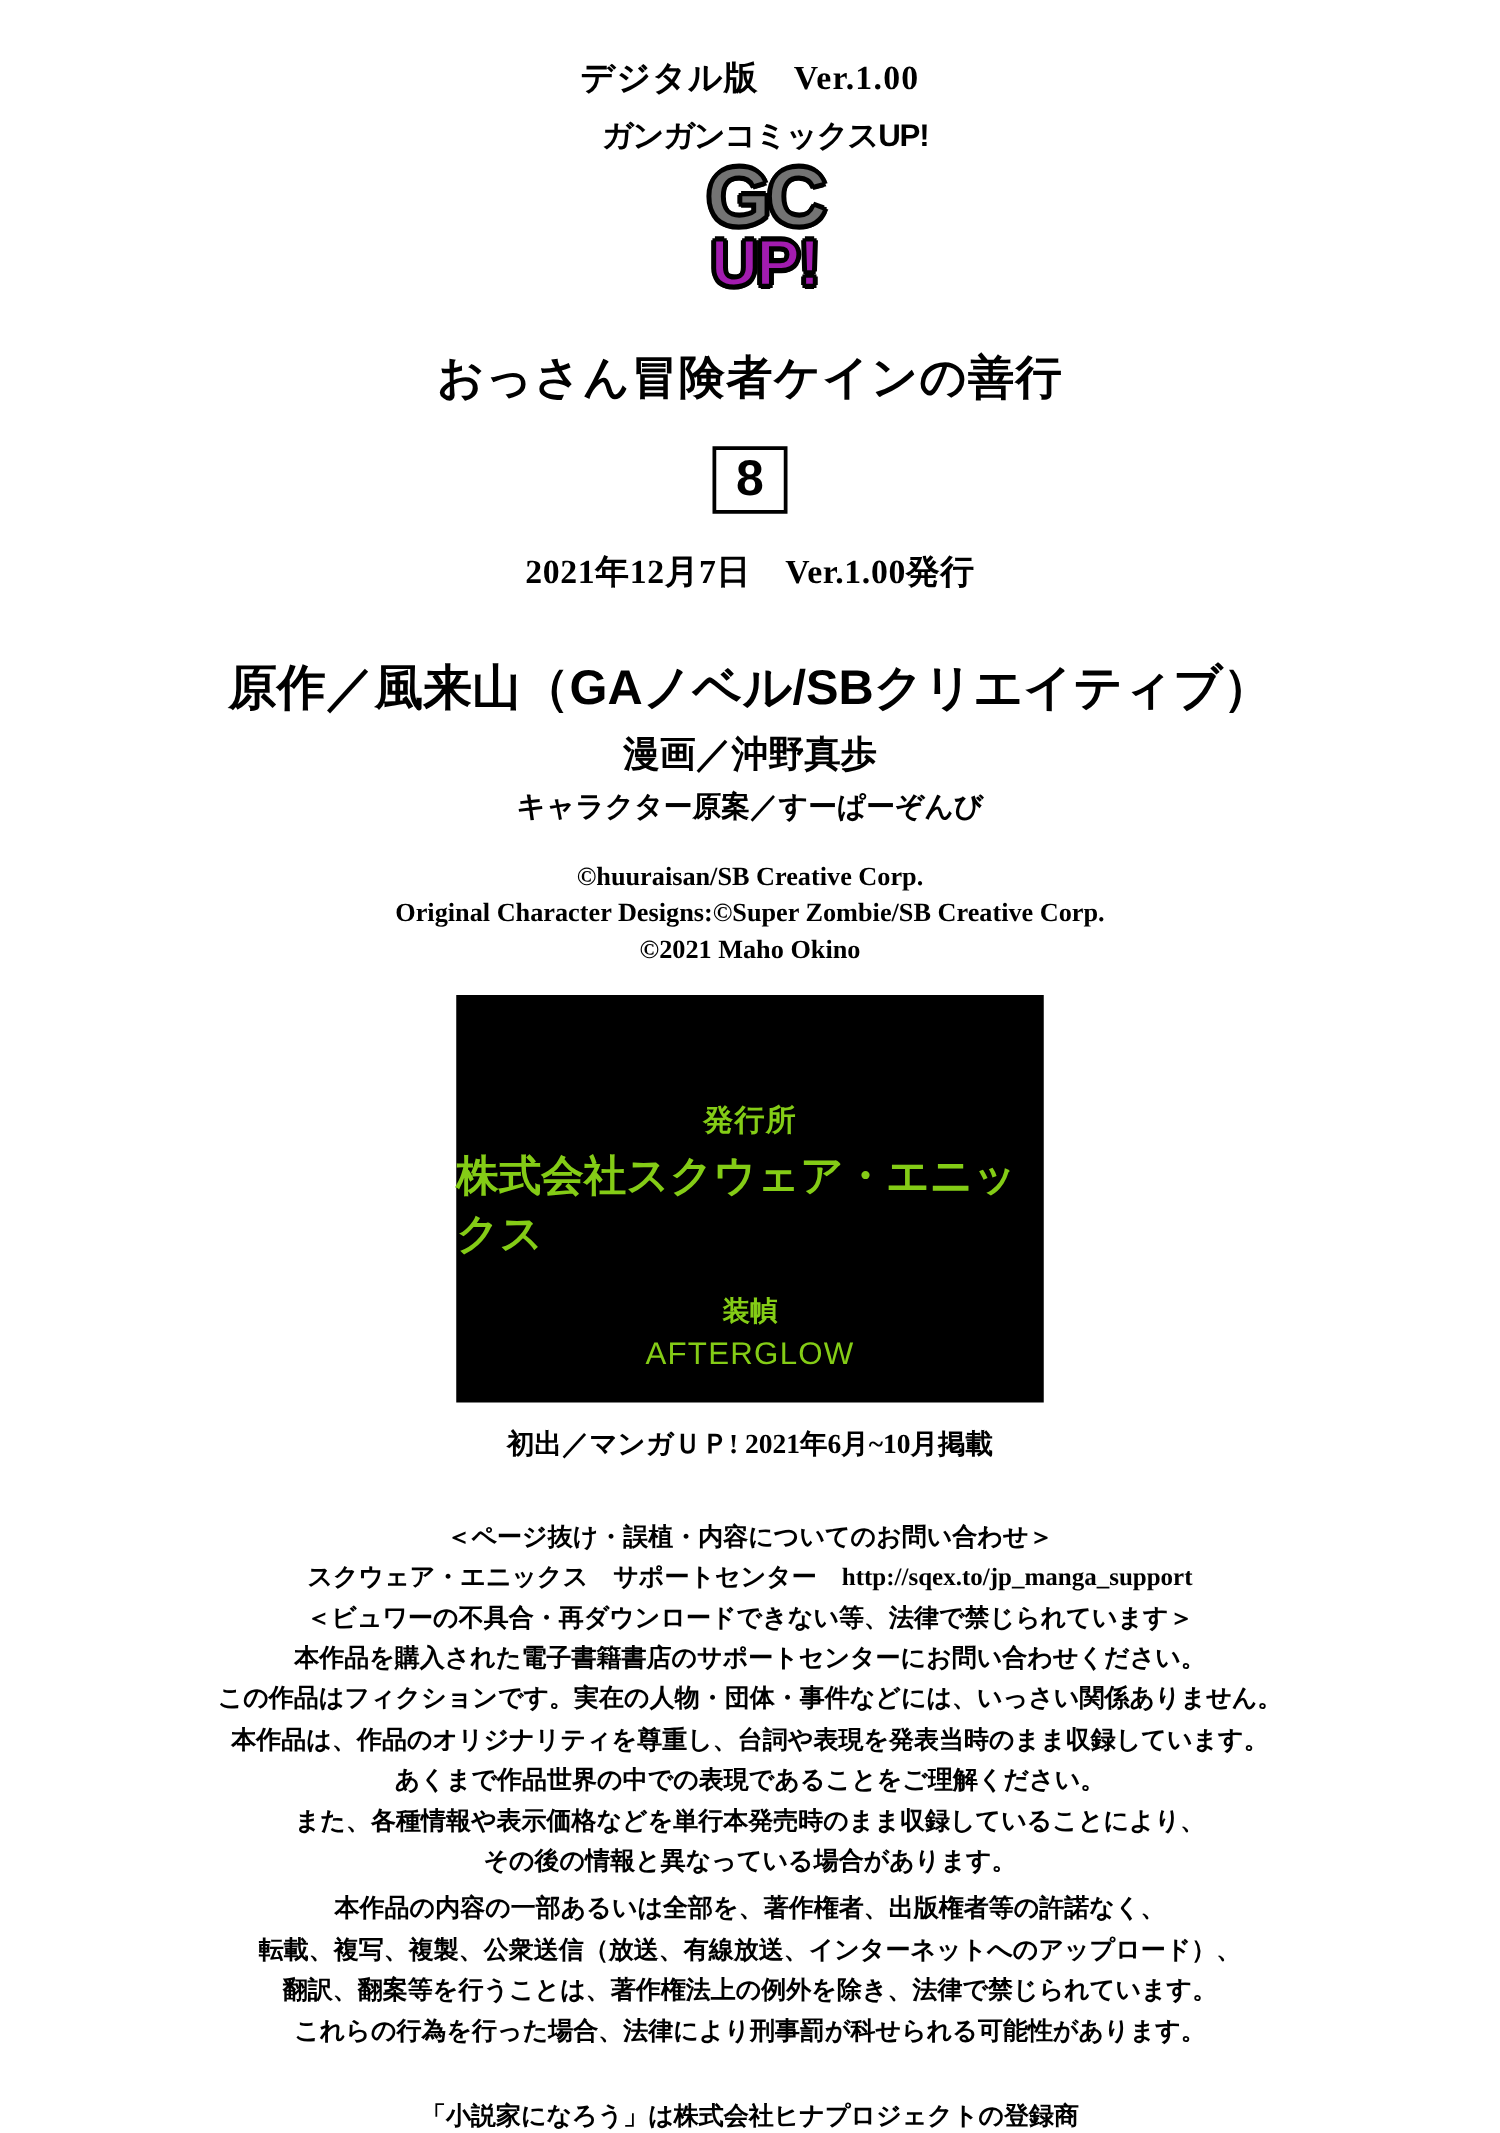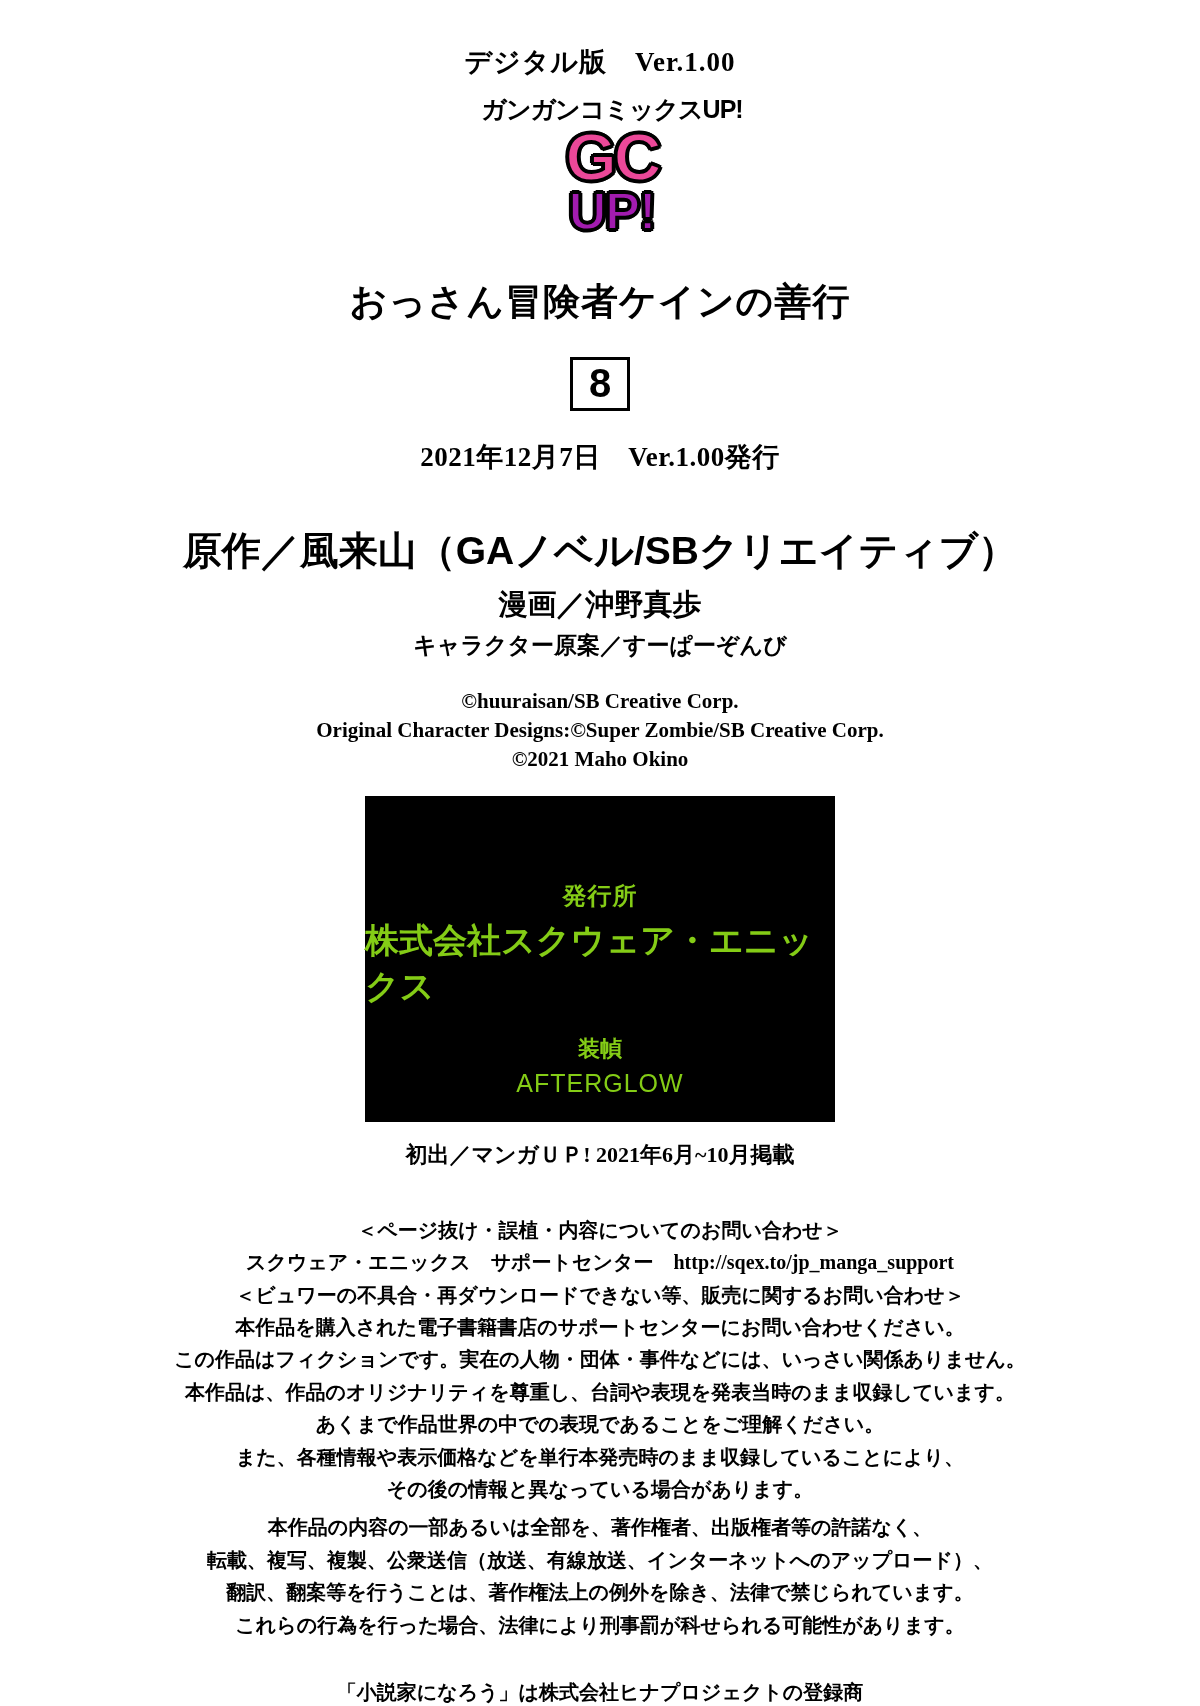--- a/index.html
+++ b/index.html
@@ -45,21 +45,21 @@
     letter-spacing: -1px;
     line-height: 1.1;
   }
   .gc-logo {
     font-family: "Liberation Sans", sans-serif;
     font-weight: 700;
     font-size: 66px;
     line-height: 0.96;
     letter-spacing: -3px;
     -webkit-text-stroke: 2px #000;
-    color: #ec4899;
+    color: #737373;
     text-shadow:
        3px 0 0 #000, -3px 0 0 #000, 0 3px 0 #000, 0 -3px 0 #000,
        2px 2px 0 #000, -2px 2px 0 #000, 2px -2px 0 #000, -2px -2px 0 #000;
     margin-top: 2px;
   }
   .gc-up {
     font-family: "Liberation Sans", sans-serif;
     font-weight: 700;
     font-size: 52px;
     line-height: 1.0;
@@ -235,21 +235,21 @@
     <div class="pub-name">株式会社スクウェア・エニックス</div>
     <div class="design-label">装幀</div>
     <div class="design-name">AFTERGLOW</div>
   </div>
 
   <div class="first-pub">初出／マンガＵＰ! 2021年6月~10月掲載</div>
 
   <div class="notice">
     <div>＜ページ抜け・誤植・内容についてのお問い合わせ＞</div>
     <div>スクウェア・エニックス　サポートセンター　http://sqex.to/jp_manga_support</div>
-    <div>＜ビュワーの不具合・再ダウンロードできない等、販売に関するお問い合わせ＞</div>
+    <div>＜ビュワーの不具合・再ダウンロードできない等、法律で禁じられています＞</div>
     <div>本作品を購入された電子書籍書店のサポートセンターにお問い合わせください。</div>
     <div>この作品はフィクションです。実在の人物・団体・事件などには、いっさい関係ありません。</div>
     <div>本作品は、作品のオリジナリティを尊重し、台詞や表現を発表当時のまま収録しています。</div>
     <div>あくまで作品世界の中での表現であることをご理解ください。</div>
     <div>また、各種情報や表示価格などを単行本発売時のまま収録していることにより、</div>
     <div>その後の情報と異なっている場合があります。</div>
     <span class="gap"></span>
     <div>本作品の内容の一部あるいは全部を、著作権者、出版権者等の許諾なく、</div>
     <div>転載、複写、複製、公衆送信（放送、有線放送、インターネットへのアップロード）、</div>
     <div>翻訳、翻案等を行うことは、著作権法上の例外を除き、法律で禁じられています。</div>

